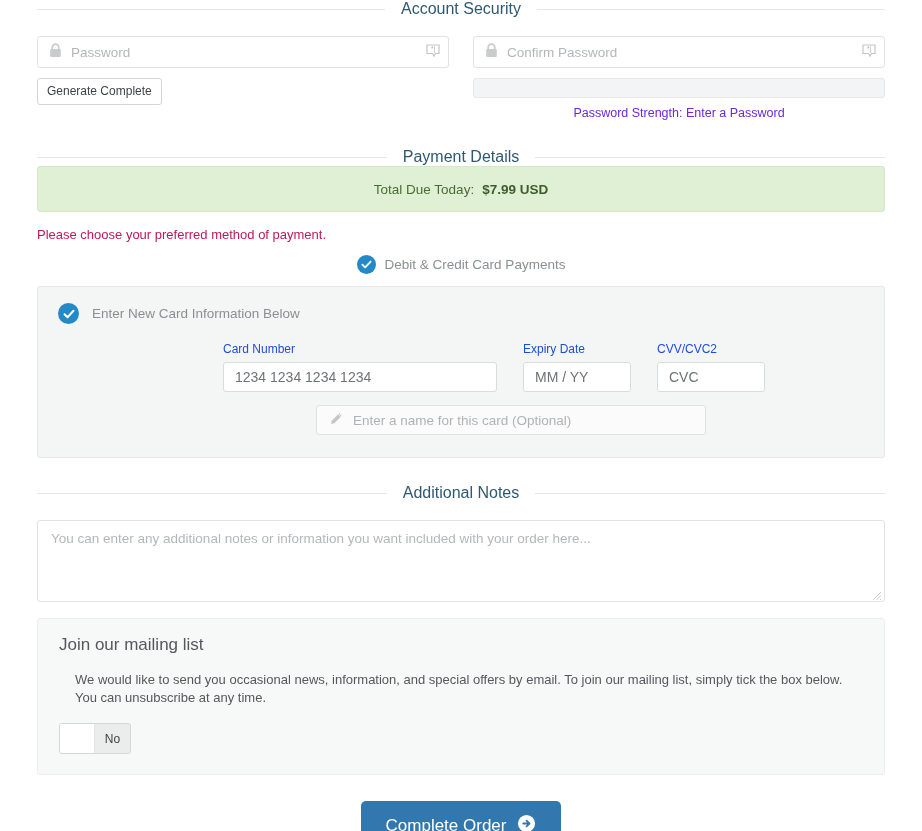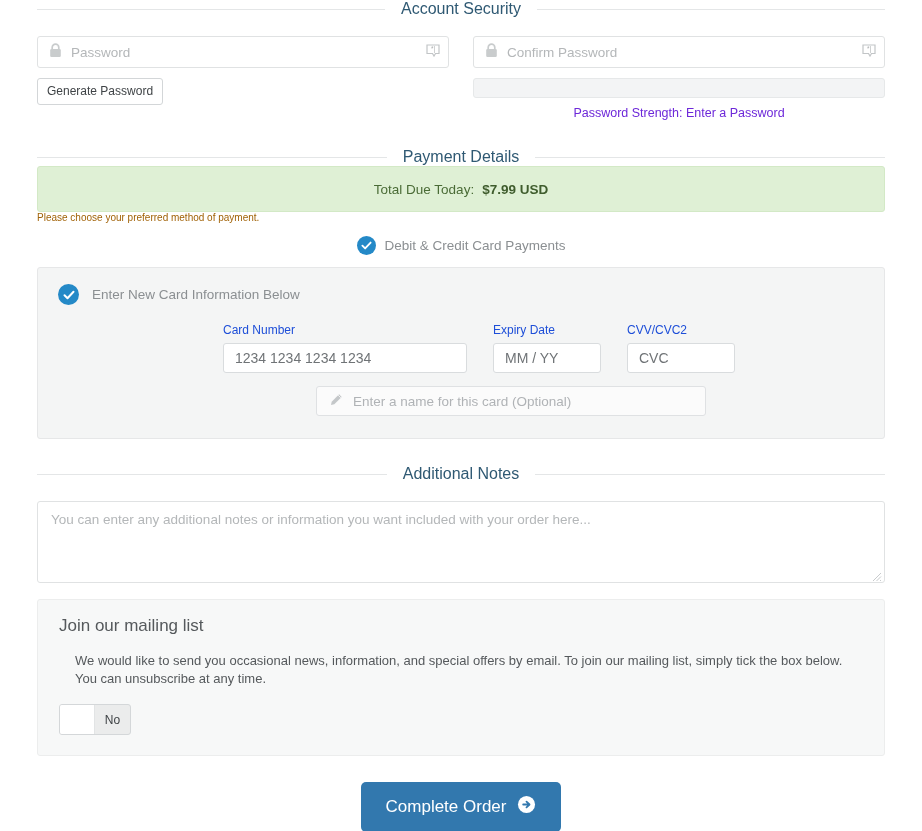--- a/index.html
+++ b/index.html
@@ -111,22 +111,23 @@
     height: 44px;
     display: flex;
     align-items: center;
     justify-content: center;
     gap: 8px;
     color: #4a6b36;
     font-size: 13.5px;
   }
   .total-banner .amount { font-weight: bold; color: #3f5c2d; }
   .pay-hint {
-    font-size: 10px;
-    color: #a16207;
+    margin-top: 15px;
+    font-size: 13px;
+    color: #be185d;
   }
   .method-row {
     margin-top: 13px;
     display: flex;
     align-items: center;
     justify-content: center;
     gap: 9px;
   }
   .method-row .label { font-size: 13.5px; color: #8b8f92; }
 
@@ -171,21 +172,21 @@
     height: 30px;
     border: 1px solid #d9dcde;
     border-radius: 3px;
     background: #ffffff;
     display: flex;
     align-items: center;
     padding: 0 11px;
     color: #6f7376;
     font-size: 14px;
   }
-  .cf-card-number { width: 244px; }
+  .cf-card-number { width: 274px; }
   .cf-expiry { width: 108px; }
   .cf-cvc { width: 108px; }
   .card-name-row {
     margin-top: 13px;
     display: flex;
     justify-content: center;
     padding-left: 100px;
   }
   .cf-name {
     box-sizing: border-box;
@@ -312,21 +313,21 @@
           </svg>
         </span>
         <span class="ph">Password</span>
         <span class="pw-gen-icon">
           <svg width="14" height="14" viewBox="0 0 14 14">
             <path d="M1 1.5h12v8.5H9.5L8 12.5 6.5 10H1z" fill="none" stroke="#c2c5c7" stroke-width="1.2"></path>
             <text x="7" y="7.6" font-size="6.4" fill="#a9acae" text-anchor="middle" font-family="Liberation Sans, sans-serif">*|</text>
           </svg>
         </span>
       </div>
-      <button class="btn-generate">Generate Password</button>
+      <button class="btn-generate">Generate Complete</button>
     </div>
 
     <div class="col">
       <div class="field">
         <span class="lock-icon">
           <svg width="13" height="15" viewBox="0 0 13 15">
             <path d="M3.2 6.3V4.4a3.3 3.3 0 0 1 6.6 0v1.9" fill="none" stroke="#c9cccd" stroke-width="1.7"></path>
             <rect x="1.2" y="6.1" width="10.6" height="8" rx="1.3" fill="#c9cccd"></rect>
           </svg>
         </span>

